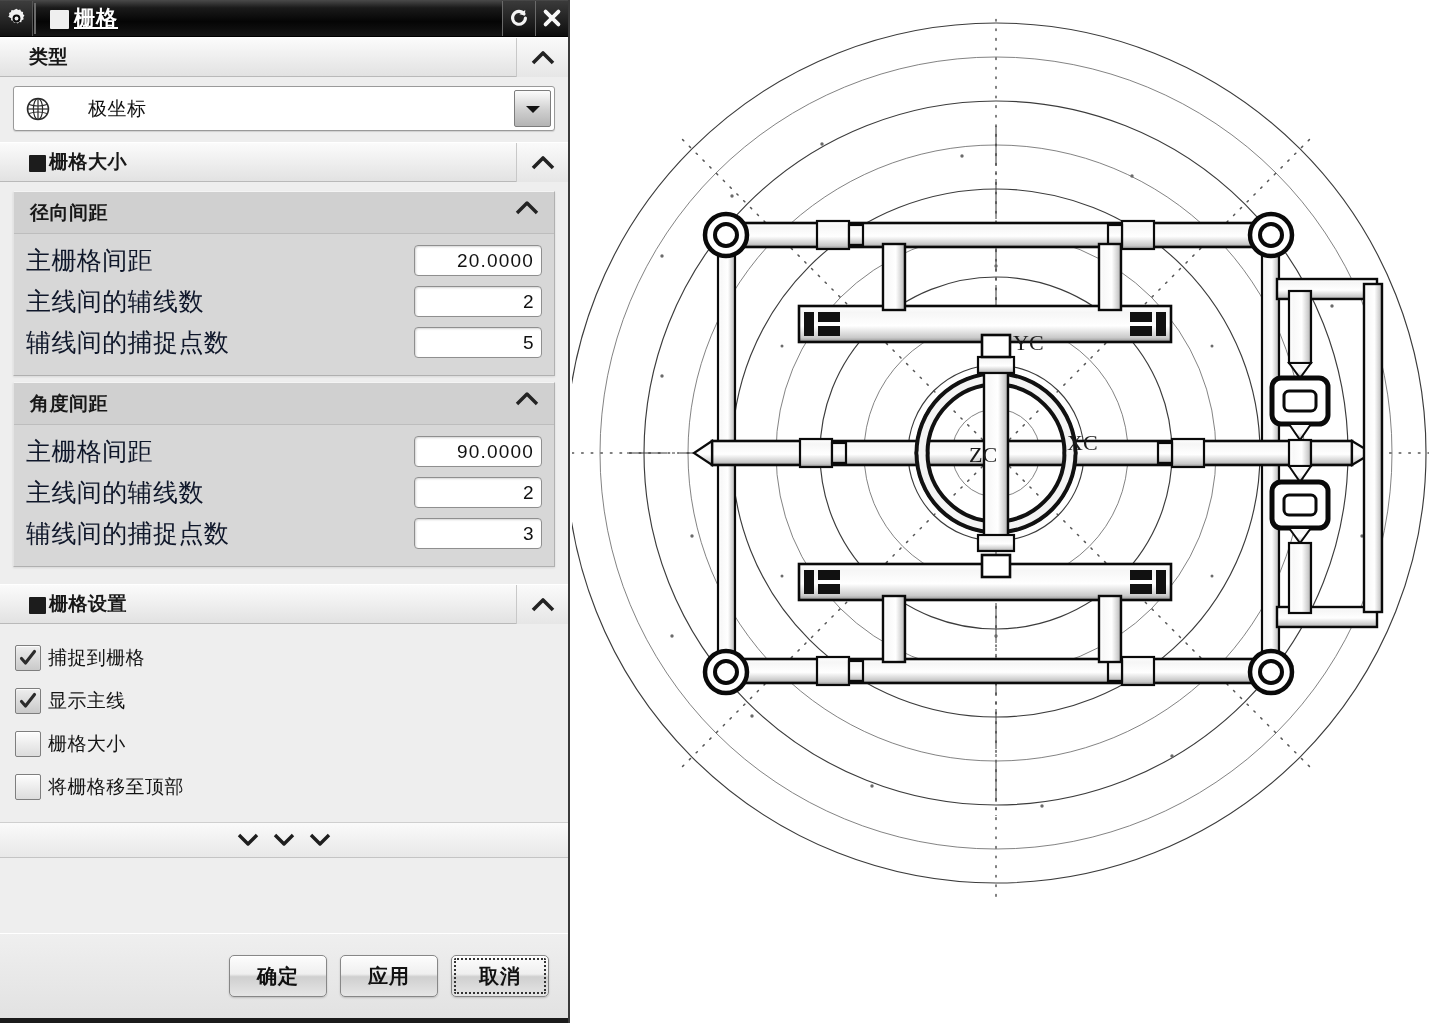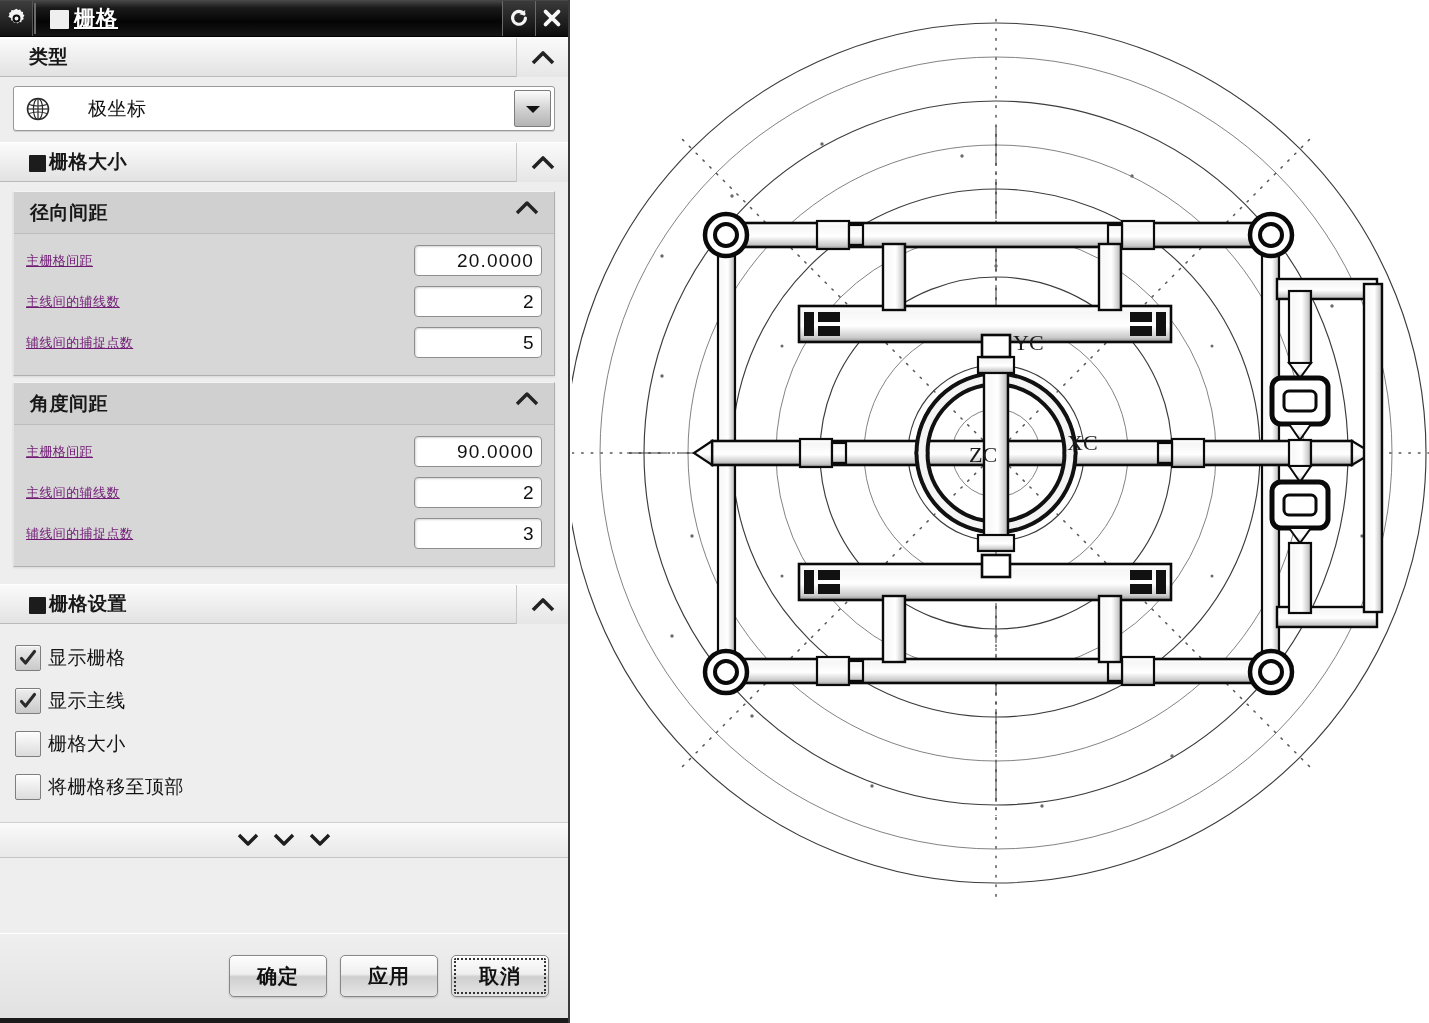--- a/index.html
+++ b/index.html
@@ -108,21 +108,21 @@
   .sub-head {
     height:42px; display:flex; align-items:center; position:relative;
     background:#d0d0d0;
     border-bottom:1px solid #bdbdbd;
   }
   .sub-head .sh-label { font-size:19px; font-weight:bold; color:#171717; margin-left:16px; letter-spacing:0.5px;}
   .sub-head .sh-chev { position:absolute; right:14px; top:8px; }
   .sub-rows { padding:6px 12px 12px 12px; }
 
   .row { display:flex; align-items:center; height:41px; }
-  .row .lbl { font-size:13px; color:#701a75; letter-spacing:0.4px; flex:1 1 auto;text-decoration:underline; }
+  .row .lbl { font-size:25px; color:#0f172a; letter-spacing:0.4px; flex:1 1 auto; }
   .fld {
     width:128px; height:31px; flex:0 0 128px;
     background:#fff; border:1px solid #8f8f8f; border-radius:4px;
     box-shadow: inset 1px 1px 2px rgba(0,0,0,.17);
     display:flex; align-items:center; justify-content:flex-end;
     padding-right:7px; font-size:19px; color:#111;
     font-family:"Liberation Sans","DejaVu Sans",sans-serif;
     letter-spacing:0.5px; overflow:hidden; white-space:nowrap;
   }
   .fld.num { letter-spacing:1.2px; }
@@ -322,21 +322,21 @@
         </div>
       </div>
       <div class="set-body">
 
         <div class="cb-row">
           <span class="cb on">
             <svg width="20" height="20" viewBox="0 0 20 20">
                 <path d="M3.5 10.5 L7.5 15 L16.5 3.5" fill="none" stroke="#2b2b2b" stroke-width="3.1" stroke-linecap="round" stroke-linejoin="round"></path>
               </svg>
           </span>
-          <span class="lbl">显示栅格</span>
+          <span class="lbl">捕捉到栅格</span>
         </div>
 
         <div class="cb-row">
           <span class="cb on">
             <svg width="20" height="20" viewBox="0 0 20 20">
                 <path d="M3.5 10.5 L7.5 15 L16.5 3.5" fill="none" stroke="#2b2b2b" stroke-width="3.1" stroke-linecap="round" stroke-linejoin="round"></path>
               </svg>
           </span>
           <span class="lbl">显示主线</span>
         </div>

